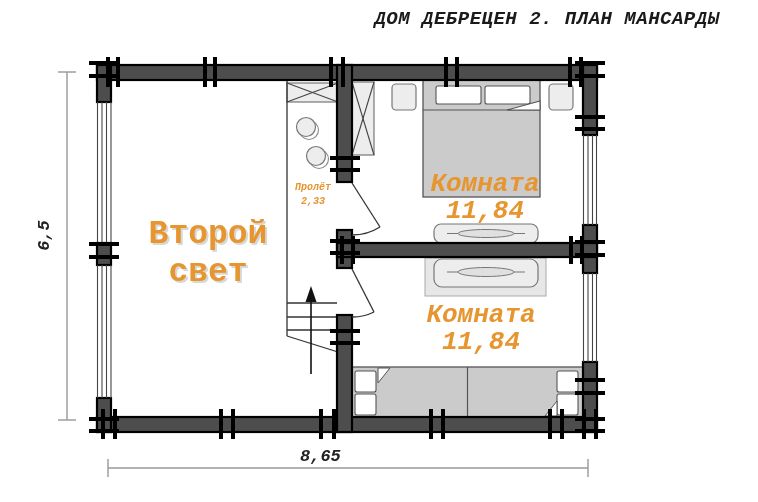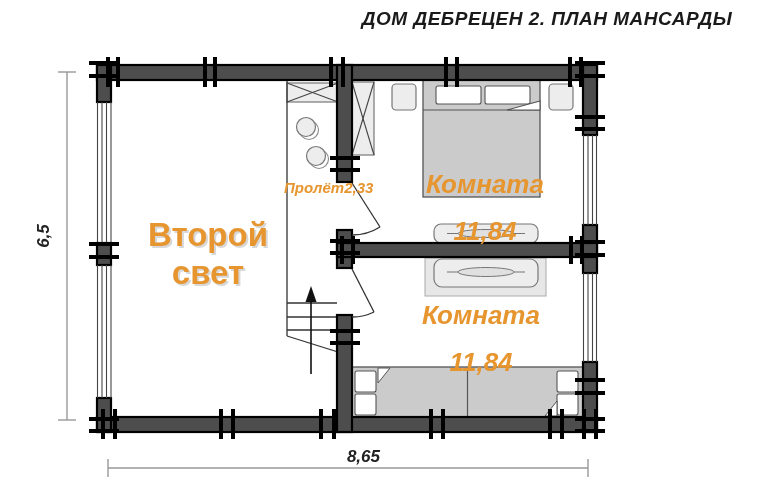--- a/index.html
+++ b/index.html
@@ -1,46 +1,46 @@
 <!DOCTYPE html>
 <html style="--accent-orange: #e6952f; --wall-gray: #4d4d4d; --furniture-gray: #ededed; --bed-gray: #cbcbcb; --dim-line-gray: #999999; --title-black: #1a1a1a;"><head>
 <meta charset="utf-8">
 <style>
   html,body{margin:0;padding:0;background:#fff;}
   .canvas{
     position:relative;width:758px;height:502px;background:#fff;overflow:hidden;
-    font-family:Liberation Sans, sans-serif;
+    font-family:Liberation Mono, monospace;
   }
   svg{position:absolute;left:0;top:0;}
   
   .wall{fill:var(--wall-gray,#4d4d4d);stroke:#000;stroke-width:2.2;}
   .tick{fill:#000;}
   .glz{stroke:#444;stroke-width:1.1;}
   .furn{fill:var(--furniture-gray,#ededed);stroke:#777;stroke-width:1.2;}
   .bed{fill:var(--bed-gray,#cbcbcb);stroke:#555;stroke-width:1.3;}
   .pillow{fill:#fff;stroke:#555;stroke-width:1.1;}
   .thin{stroke:#333;stroke-width:1.3;fill:none;}
   .dim line{stroke:var(--dim-line-gray,#999);stroke-width:1.4;}
   
   .lbl{position:absolute;color:var(--accent-orange,#e6952f);font-weight:bold;}
   .title{
     position:absolute;left:346px;top:8px;width:402px;text-align:center;
     color:var(--title-black,#1a1a1a);font-size:19px;font-weight:bold;font-style:italic;
     letter-spacing:.5px;white-space:nowrap;
   }
   .second-light{left:137px;top:198px;width:142px;text-align:center;
     font-size:33px;line-height:38px;text-shadow:2px 2px 0 #d8d8d8;margin-top:18px;}
-  .stair-lbl{left:284px;top:181px;width:58px;text-align:left;
-    font-size:15px;line-height:14px;font-style:italic;display:flex;flex-direction:row;}
+  .stair-lbl{left:284px;top:181px;width:58px;text-align:center;
+    font-size:10px;line-height:14px;font-style:italic;display:flex;flex-direction:column;}
   .room-lbl{width:172px;text-align:center;font-size:26px;line-height:27px;
-    font-style:italic;display:flex;flex-direction:column;gap:20px;}
+    font-style:italic;display:flex;flex-direction:column;}
   .room-top{left:399px;top:171px;}
   .room-bottom{left:395px;top:302px;}
   .dim-lbl{position:absolute;color:#222;font-size:17px;font-weight:bold;font-style:italic;}
-  .dim-w{left:300px;top:447px;width:80px;text-align:right;}
+  .dim-w{left:300px;top:447px;width:80px;text-align:left;}
   .dim-h{left:14px;top:226px;width:60px;text-align:center;transform:rotate(-90deg);}
 </style>
 </head>
 <body>
 
 <div class="canvas">
 
   <svg width="758" height="502" viewBox="0 0 758 502">
 
     <g class="dim">

